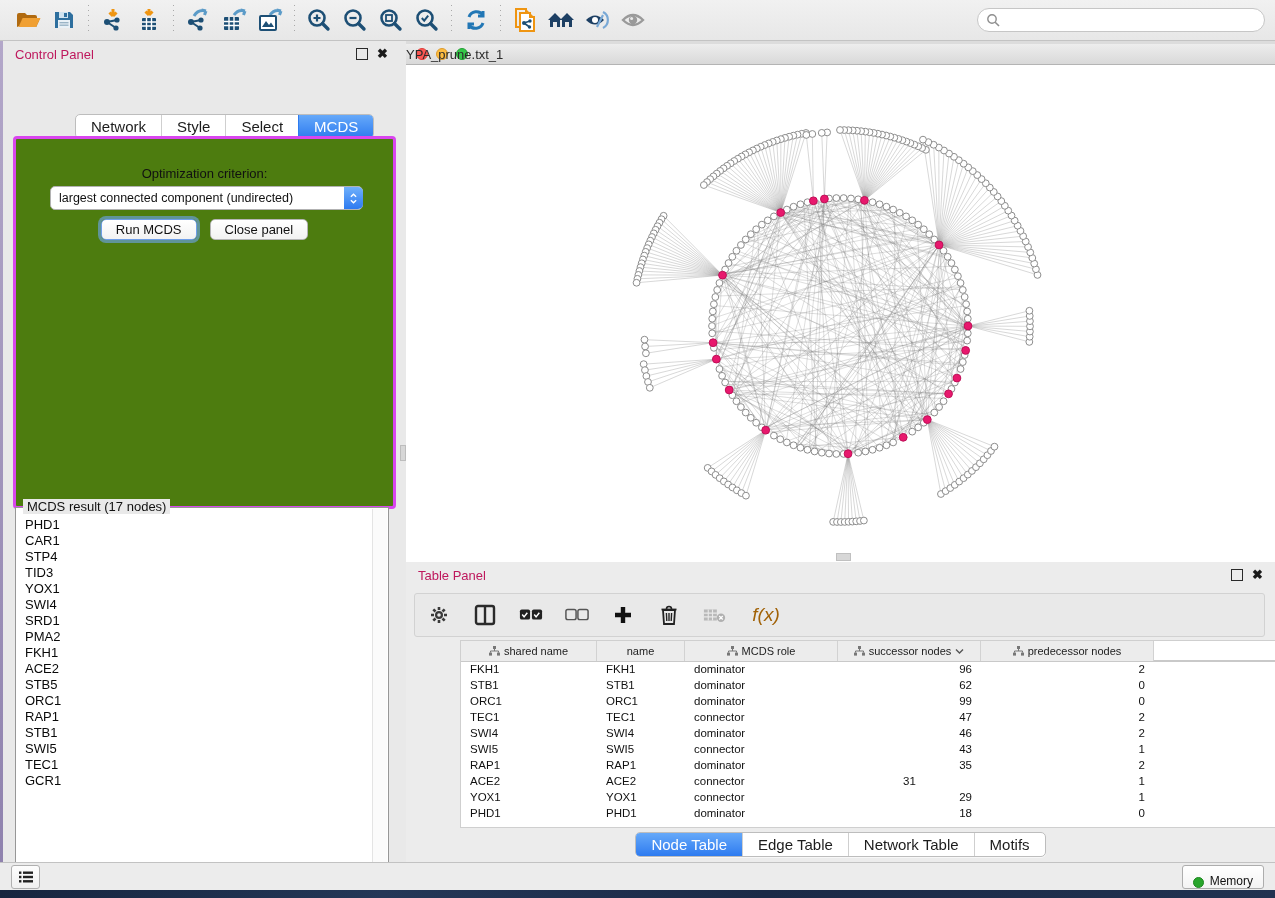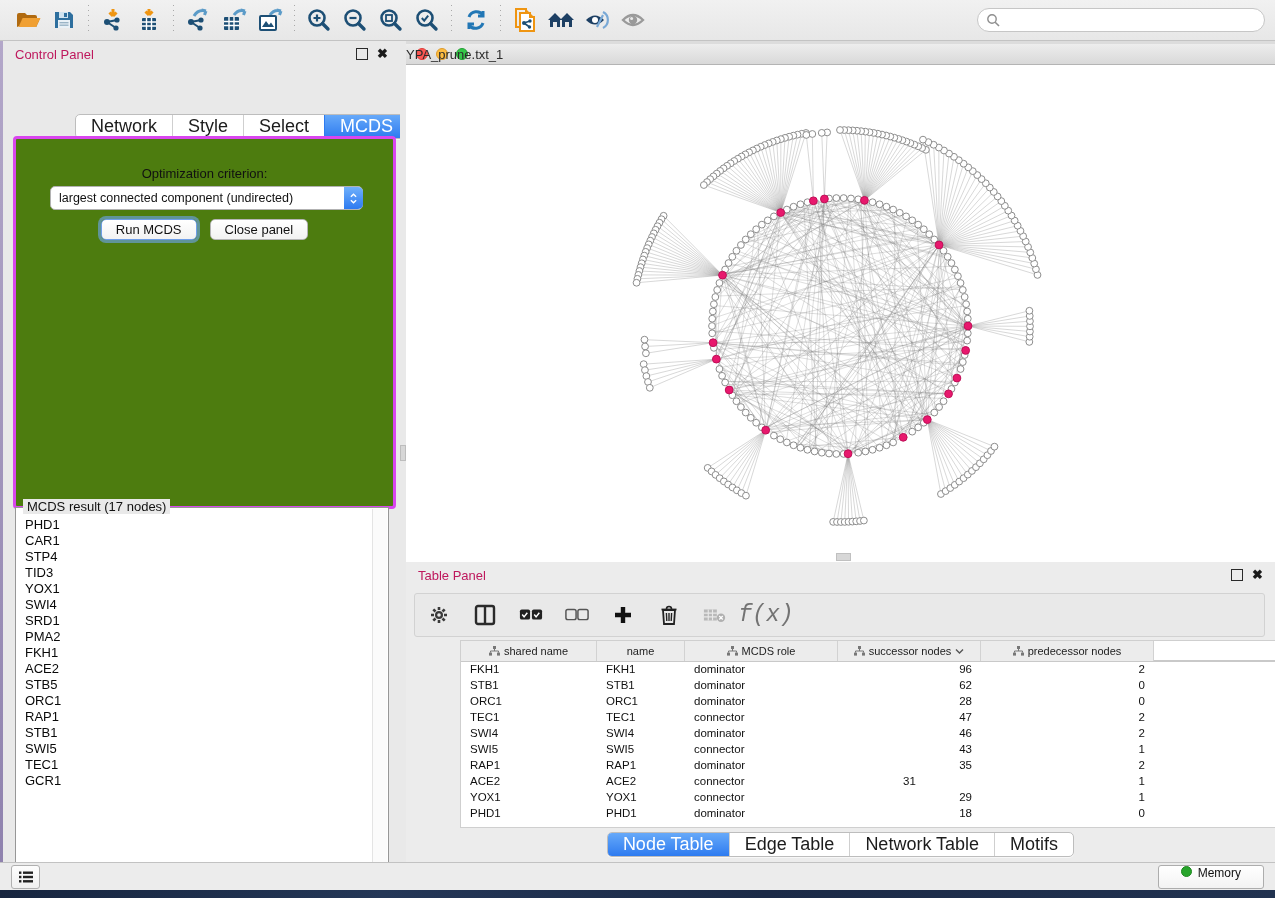--- a/index.html
+++ b/index.html
@@ -30,21 +30,21 @@
   
   #control-panel{left:3px;top:41px;width:397px;height:821px;background:#e9e9e9;}
   .panel-titlebar{height:26px;display:flex;align-items:center;padding:0 12px;}
   .panel-title{font-size:13px;color:#be185d;}
   .panel-ctl{margin-left:auto;display:flex;align-items:center;gap:9px;}
   .float-glyph{width:10px;height:10px;border:1.6px solid #2a2a2a;display:inline-block;}
   .close-glyph{font-size:13px;font-weight:bold;color:#1a1a1a;line-height:10px;}
 
   .seg-tabs{display:inline-flex;border:1px solid #bdbdbd;border-radius:5px;background:#fff;overflow:hidden;
     box-shadow:0 1px 0 rgba(255,255,255,.6);}
-  .seg{padding:3px 15px;font-size:18px;color:#1c1c1c;border-left:1px solid #cfcfcf;cursor:default;
+  .seg{padding:3px 15px;font-size:15px;color:#1c1c1c;border-left:1px solid #cfcfcf;cursor:default;
     display:flex;align-items:center;height:17px;}
   .seg:first-child{border-left:none;}
   .seg.active{background:linear-gradient(#66a9f9,#2e7bf0);color:#fff;border-left-color:#2e7bf0;}
 
   #cp-tabs-row{left:72px;top:73px;}
   #cp-tab-content{left:10px;top:95px;width:377px;height:367px;background:#4d7c0f;
     border:3px solid #d946ef;border-radius:4px;}
   #opt-label{top:27px;width:100%;text-align:center;font-size:13px;color:#111;}
   #combo{left:34px;top:47px;width:311px;height:22px;background:#fff;border:1px solid #b2b2b2;
     border-radius:5px;display:flex;align-items:center;}
@@ -103,22 +103,22 @@
   #tp-scroll{position:absolute;top:20px;right:0;bottom:0;width:13px;background:#fafafa;border-left:1px solid #e2e2e2;}
   #tp-thumb{position:absolute;top:2px;left:2px;width:9px;height:36px;border-radius:5px;background:#c2c2c2;}
   #tp-tabs-row{left:0;top:270px;width:100%;display:flex;justify-content:center;}
 
   
   #status-bar{left:0;top:862px;width:1275px;height:28px;background:#ececec;border-top:1px solid #c2c2c2;
     display:flex;align-items:center;padding:0 11px;box-sizing:border-box;}
   #list-btn{width:27px;height:22px;background:linear-gradient(#fdfdfd,#f0f0f0);
     border:1px solid #b0b0b0;border-radius:3px;display:flex;align-items:center;justify-content:center;}
   #memory-btn{margin-left:auto;height:22px;background:linear-gradient(#ffffff,#f3f3f3);
-    border:1px solid #adadad;border-radius:3px;display:flex;align-items:flex-start;gap:6px;
-    padding:0 22px;font-size:12px;color:#111;}
+    border:1px solid #adadad;border-radius:3px;display:flex;align-items:flex-end;gap:6px;
+    padding:0 10px;font-size:12px;color:#111;}
   #memory-dot{width:11px;height:11px;border-radius:50%;background:#28a52c;border:1px solid #1d871f;box-sizing:border-box;}
 </style>
 </head>
 <body>
 
 <div id="toolbar" class="abs">
   <div class="tb-btn">
     <svg width="28" height="24" viewBox="0 0 28 24">
       <path d="M3 19 L3 7 q0-2 2-2 h6 l2 2 h8 q2 0 2 2 v2" fill="#b06a10"></path>
       <path d="M5 19 L9 10 h17 l-4 9 z" fill="#f3a javax"></path>
@@ -1047,21 +1047,21 @@
     <span class="tp-icon">
       <svg width="26" height="18" viewBox="0 0 26 18">
         <rect x="1" y="3" width="14" height="12" fill="#b9b9b9"></rect>
         <g stroke="#e9e9e9" stroke-width="1.2">
             <path d="M1 7 h14 M1 11 h14 M5.7 3 v12 M10.3 3 v12"></path>
           </g>
         <circle cx="19.5" cy="12" r="4.5" fill="#b0b0b0"></circle>
         <path d="M17.6 10.1 l3.8 3.8 M21.4 10.1 l-3.8 3.8" stroke="#fff" stroke-width="1.4"></path>
       </svg>
     </span>
-    <span class="tp-icon" style="width:34px;font-family:Liberation Mono, monospace;font-style:italic;font-size:23px;color:#737373;">f(x)</span>
+    <span class="tp-icon" style="width:34px;font-family:Liberation Sans, sans-serif;font-style:italic;font-size:19px;color:#a16207;">f(x)</span>
   </div>
 
   <div id="tp-table" class="abs">
     <div id="tp-header">
         <div class="th" style="width: 136px;">
           <svg width="11" height="10" viewBox="0 0 11 10">
             <g fill="#777">
               <rect x="4" y="0" width="3" height="3"></rect>
               <rect x="0" y="6.6" width="3" height="3"></rect>
               <rect x="8" y="6.6" width="3" height="3"></rect>
@@ -1123,21 +1123,21 @@
           <div class="td" style="width: 136px; text-align: left;">STB1</div>
           <div class="td" style="width: 88px; text-align: left;">STB1</div>
           <div class="td" style="width: 153px; text-align: left;">dominator</div>
           <div class="td" style="width: 143px; text-align: right;">62</div>
           <div class="td" style="width: 173px; text-align: right;">0</div>
         </div>
         <div class="tr">
           <div class="td" style="width: 136px; text-align: left;">ORC1</div>
           <div class="td" style="width: 88px; text-align: left;">ORC1</div>
           <div class="td" style="width: 153px; text-align: left;">dominator</div>
-          <div class="td" style="width: 143px; text-align: right;">28</div>
+          <div class="td" style="width: 143px; text-align: right;">99</div>
           <div class="td" style="width: 173px; text-align: right;">0</div>
         </div>
         <div class="tr">
           <div class="td" style="width: 136px; text-align: left;">TEC1</div>
           <div class="td" style="width: 88px; text-align: left;">TEC1</div>
           <div class="td" style="width: 153px; text-align: left;">connector</div>
           <div class="td" style="width: 143px; text-align: right;">47</div>
           <div class="td" style="width: 173px; text-align: right;">2</div>
         </div>
         <div class="tr">

